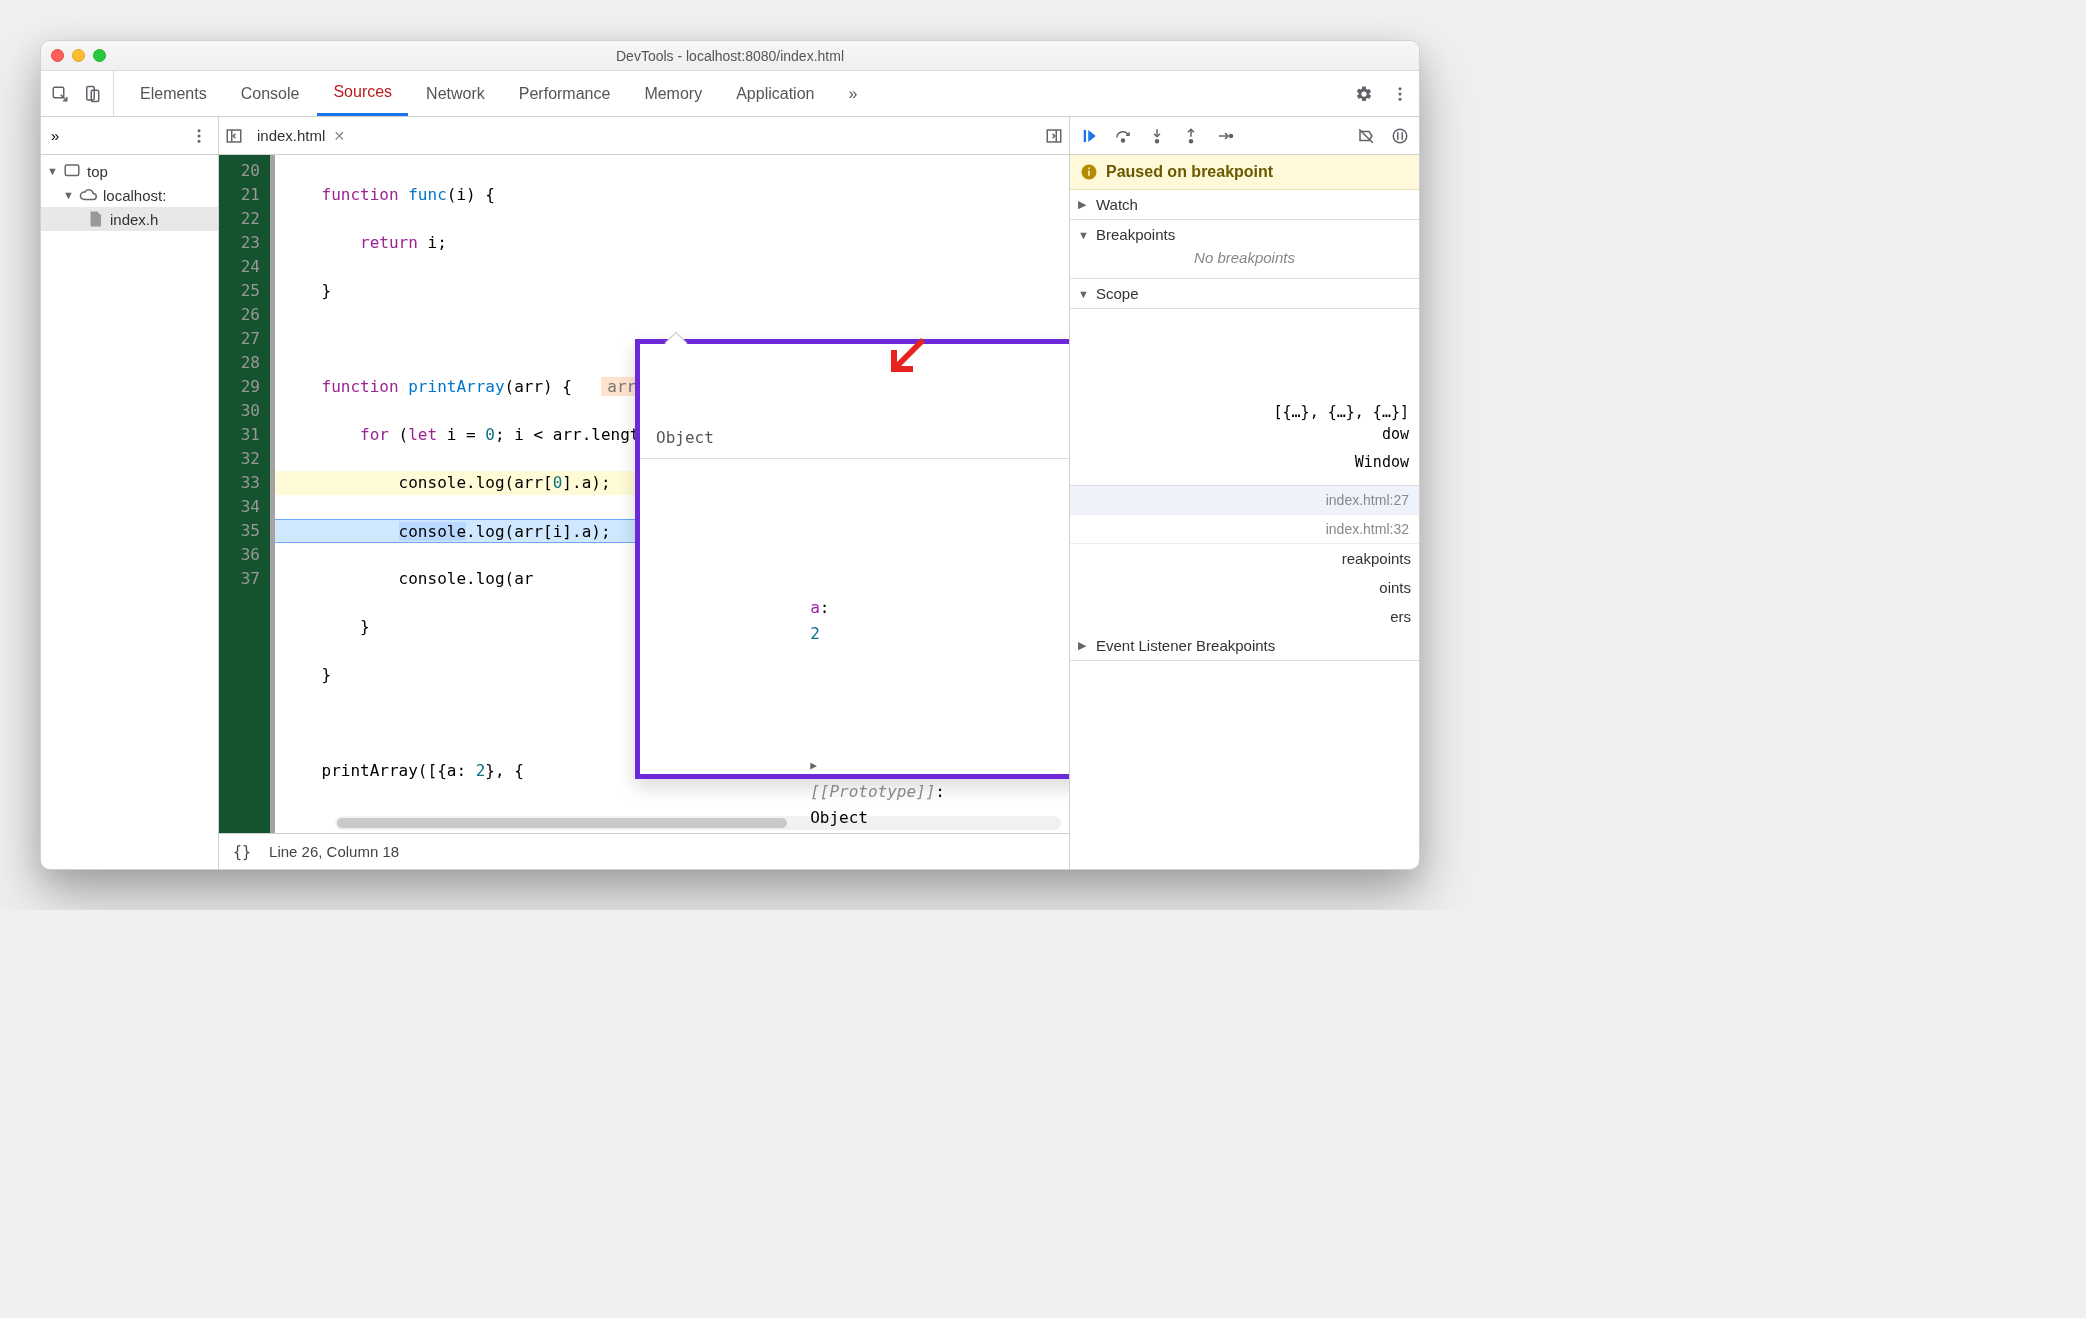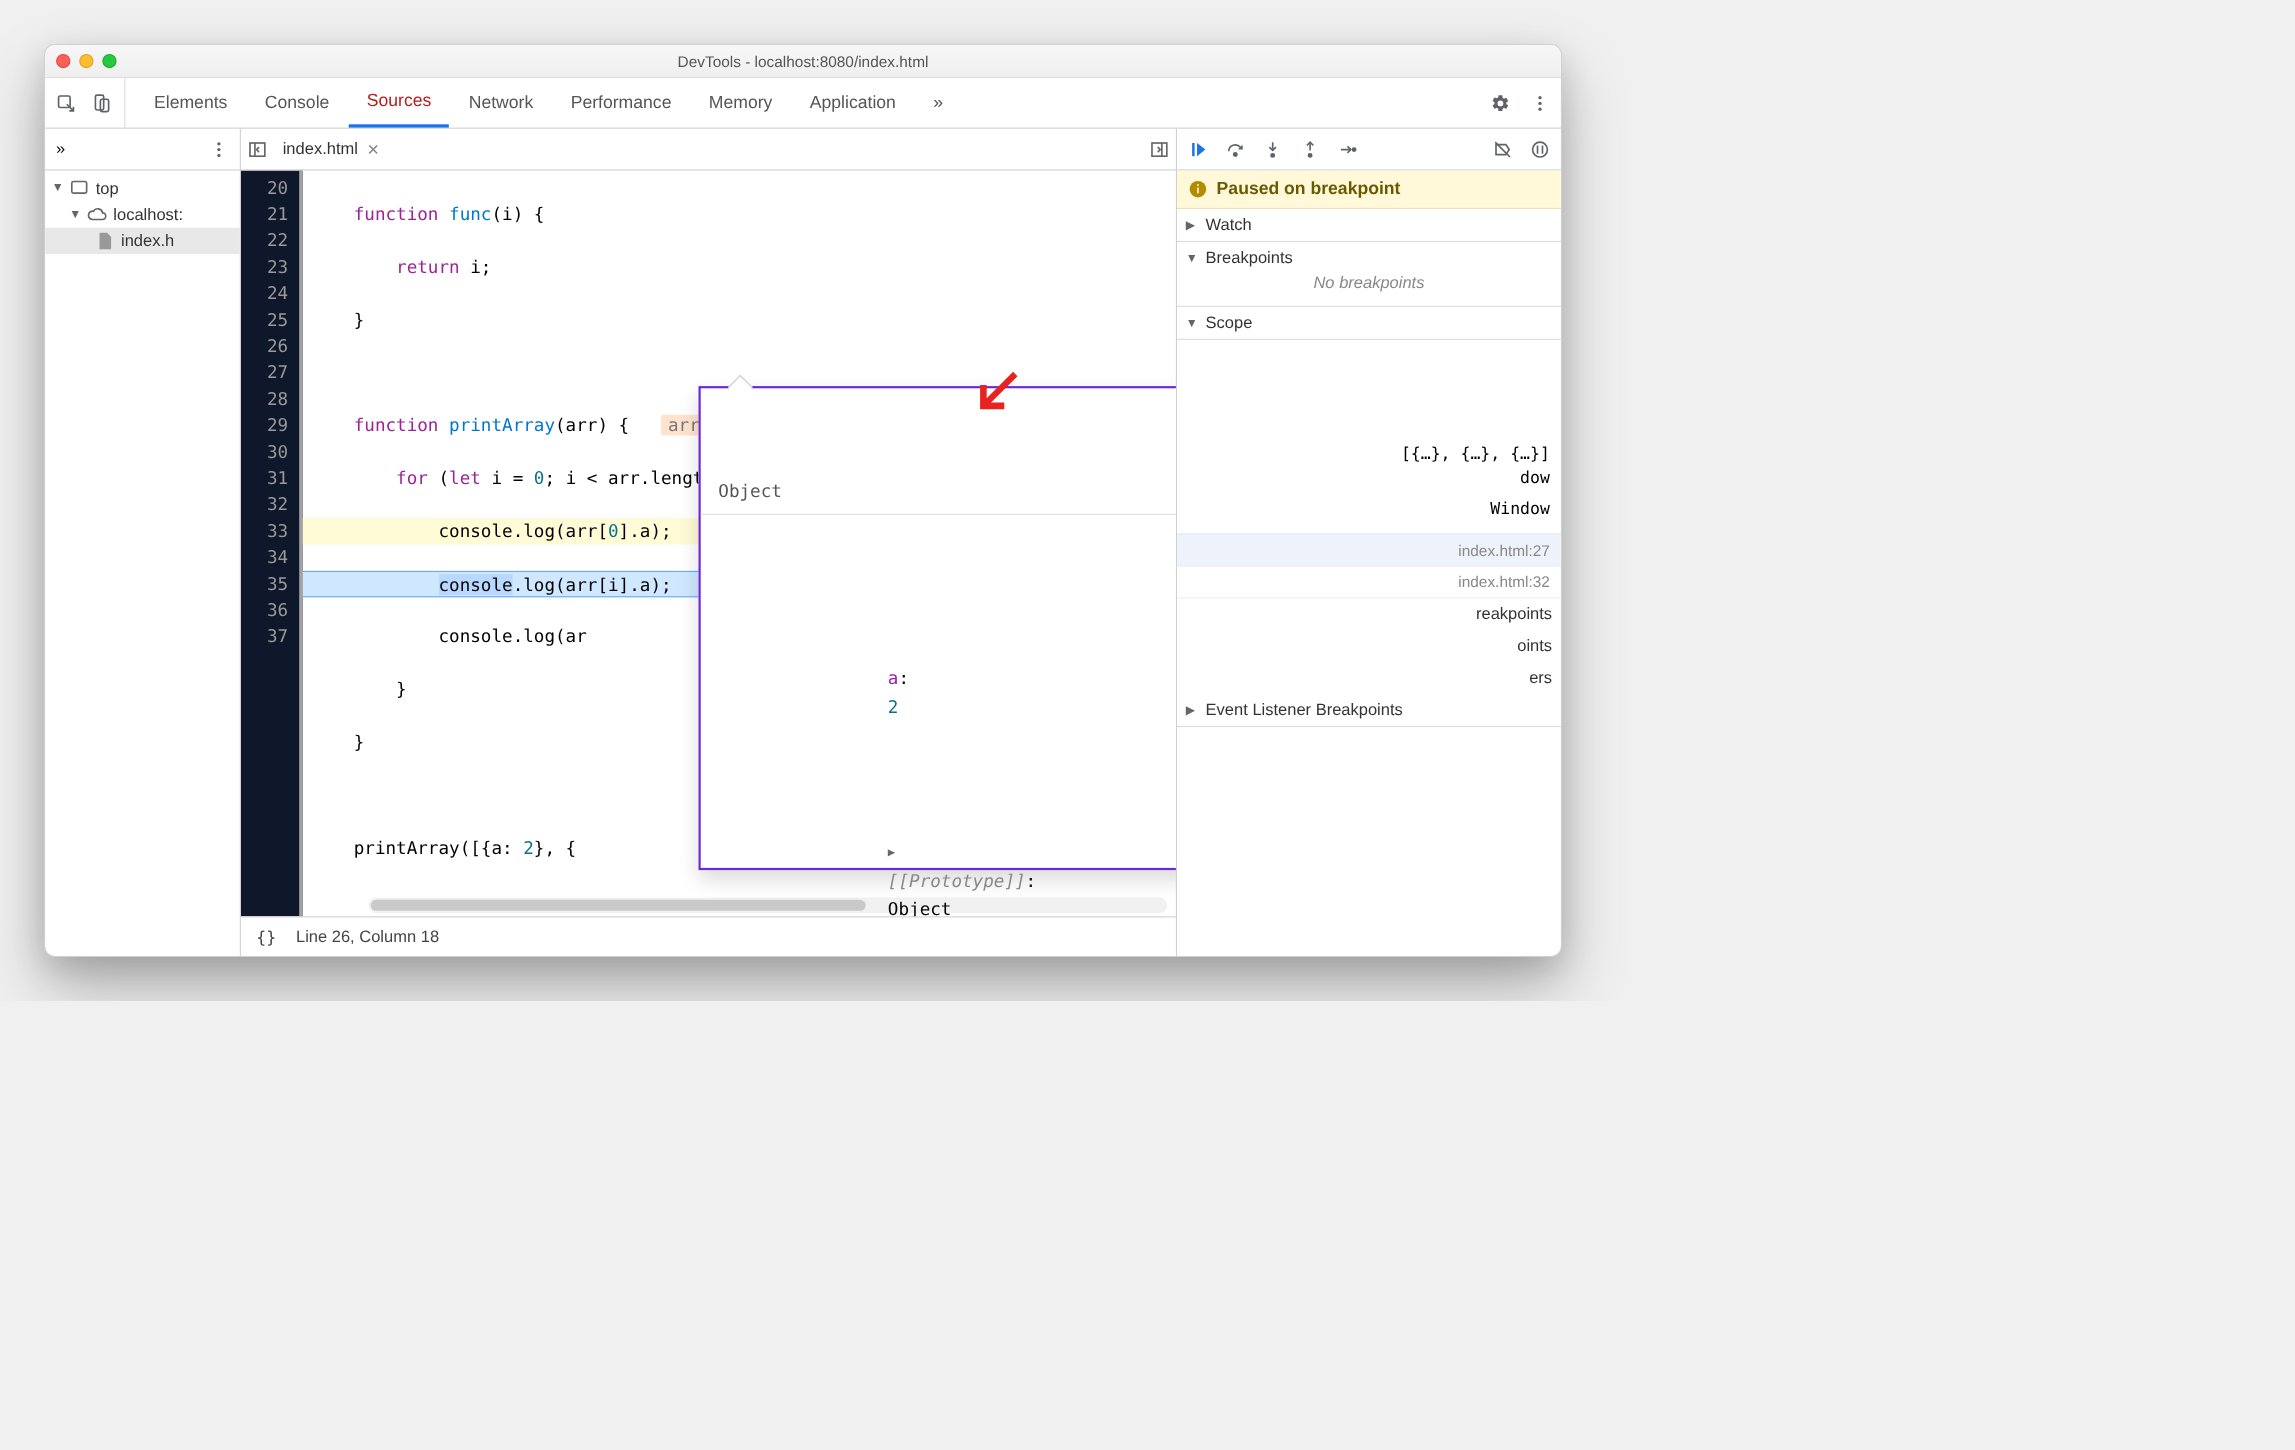--- a/index.html
+++ b/index.html
@@ -109,22 +109,22 @@
     display:flex;
     font-family: Menlo, Consolas, monospace;
     font-size:16px;
     line-height:24px;
     overflow:hidden;
     position:relative;
   }
   .gutter {
     width:56px; text-align:right; color:#999;
     padding: 4px 10px 4px 0;
-    background:#0f172a;
-    border-right:3px solid #a3a3a3;
+    background:#14532d;
+    border-right:5px solid #a3a3a3;
     user-select:none;
   }
   .codearea {
     flex:1;
     padding:4px 0;
     white-space:pre;
     overflow:hidden;
     position:relative;
   }
   .codeline { padding: 0 8px; height:24px; position:relative;}
@@ -199,26 +199,25 @@
     position:absolute; left:2px; top:2px; height:10px; width:62%;
     background:#c9c9c9; border-radius:6px;
   }
   
   .hover-popup {
     position:absolute;
     left:360px; top:184px;
     width:500px;
     height:440px;
     background:#fff;
-    border:2px solid #6d28d9;
+    border:5px solid #6d28d9;
     box-shadow: 0 8px 18px rgba(0,0,0,0.15);
     font-family: Menlo, Consolas, monospace;
     font-size:16px;
     z-index:50;
-    margin-top:12px;
   }
   .hover-popup .hp-caret {
     position:absolute;
     top:-9px; left:28px;
     width:16px;height:16px;
     background:#fff;
     border-left:1px solid #c8c8c8;
     border-top:1px solid #c8c8c8;
     transform:rotate(45deg);
   }

